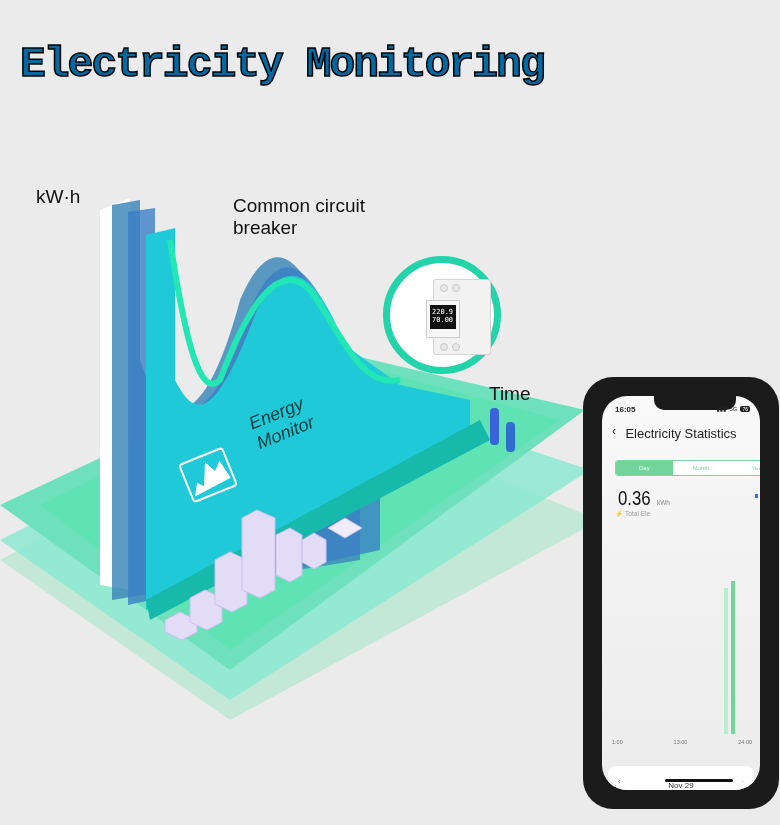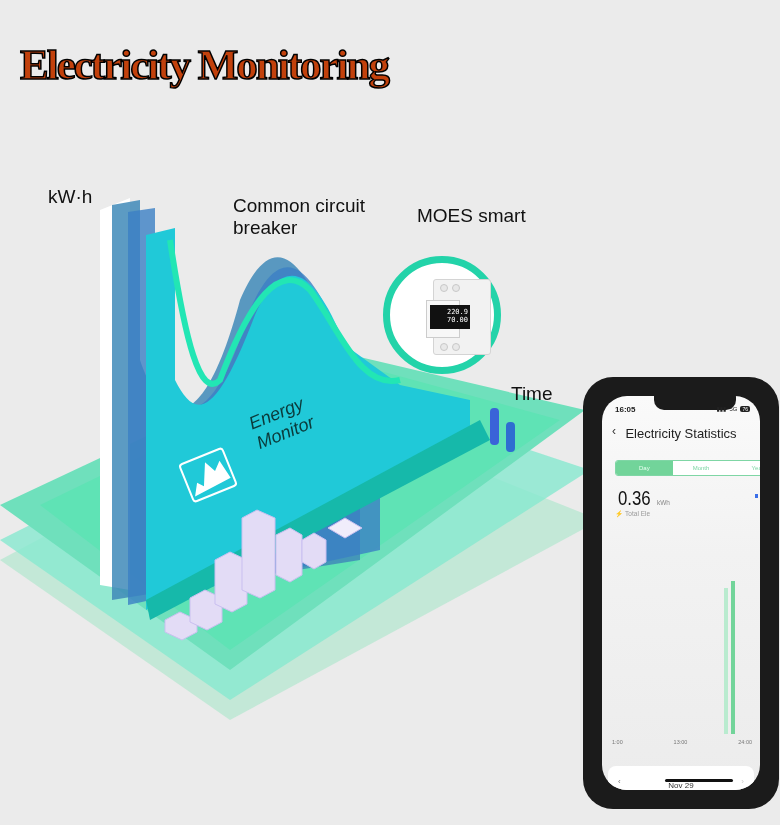--- a/index.html
+++ b/index.html
@@ -4,57 +4,57 @@
 <style>
   * { box-sizing: border-box; margin: 0; padding: 0; }
   html, body { width: 780px; height: 825px; overflow: hidden; }
   body {
     background: #ebebeb;
     font-family: "Liberation Sans", sans-serif;
     position: relative;
   }
   .headline {
     position: absolute; left: 20px; top: 40px;
-    font-family: Liberation Serif, serif;
+    font-family: Liberation Mono, monospace;
     font-weight: 900; font-size: 43px; letter-spacing: -2px;
-    color: #c2410c; white-space: nowrap;
+    color: #0369a1; white-space: nowrap;
     -webkit-text-stroke: 1.5px #000;
   }
   .illus { position: absolute; left: 0; top: 0; width: 780px; height: 825px; }
   .label {
     position: absolute; color: #111; font-size: 19px; line-height: 22px;
     font-family: "Liberation Sans", sans-serif;
   }
-  .lbl-kwh { left: 48px; top: 186px; }
+  .lbl-kwh { left: 36px; top: 186px; }
   .lbl-common { left: 233px; top: 195px; }
   .lbl-moes { left: 417px; top: 205px; }
-  .lbl-time { left: 511px; top: 383px; }
+  .lbl-time { left: 489px; top: 383px; }
   .lbl-energy {
     position: absolute; left: 246px; top: 415px;
     font-style: italic; font-size: 18px; line-height: 21px; color: #0b3a3a;
     transform: rotate(-22deg); transform-origin: left top;
   }
 
   
   .device-circle {
     position: absolute; left: 383px; top: 256px; width: 118px; height: 118px;
     border-radius: 50%; background: #fff; border: 7px solid #23d3a9;
   }
   .breaker {
     position: absolute; left: 43px; top: 16px; width: 58px; height: 76px;
     background: #f2f2f2; border: 1px solid #d4d4d4; border-radius: 3px;
   }
   .breaker .front {
     position: absolute; left: -8px; top: 20px; width: 34px; height: 38px;
     background: #f7f7f7; border: 1px solid #ccc;
   }
   .breaker .screen {
-    position: absolute; left: 3px; top: 4px; width: 40px; height: 24px;
+    position: absolute; left: 3px; top: 4px; width: 26px; height: 24px;
     background: #111; color: #fff; font-family: "DejaVu Sans Mono", monospace;
-    font-size: 7px; line-height: 8px; padding: 3px 2px; text-align: right;
+    font-size: 7px; line-height: 8px; padding: 3px 2px;
   }
   .breaker .knob { position: absolute; width: 8px; height: 8px; border-radius: 50%; background: #e8e8e8; border: 1px solid #c8c8c8; }
 
   
   .phone {
     position: absolute; left: 583px; top: 377px; width: 196px; height: 432px;
     background: #1b1b1b; border-radius: 30px; padding: 19px;
   }
   .screen-area {
     position: relative; width: 100%; height: 100%;
@@ -133,21 +133,20 @@
   <rect x="490" y="408" width="9" height="37" rx="4" fill="#3a63d8"></rect>
   <rect x="506" y="422" width="9" height="30" rx="4" fill="#2f6dd1"></rect>
 </svg>
 
 <div class="label lbl-kwh">kW·h</div>
 <div class="label lbl-common">
   <div>Common circuit</div>
   <div>breaker</div>
 </div>
 <div class="label lbl-moes">
-  <div>MOES smart</div>
 </div>
 <div class="label lbl-time">Time</div>
 <div class="lbl-energy">
   <div>Energy</div>
   <div>Monitor</div>
 </div>
 
 <div class="device-circle">
   <div class="breaker">
     <span class="knob" style="left:6px;top:4px;"></span>

